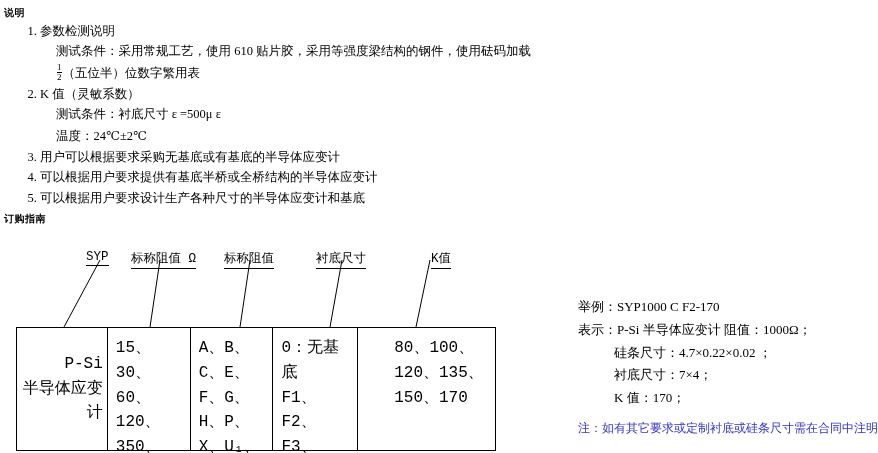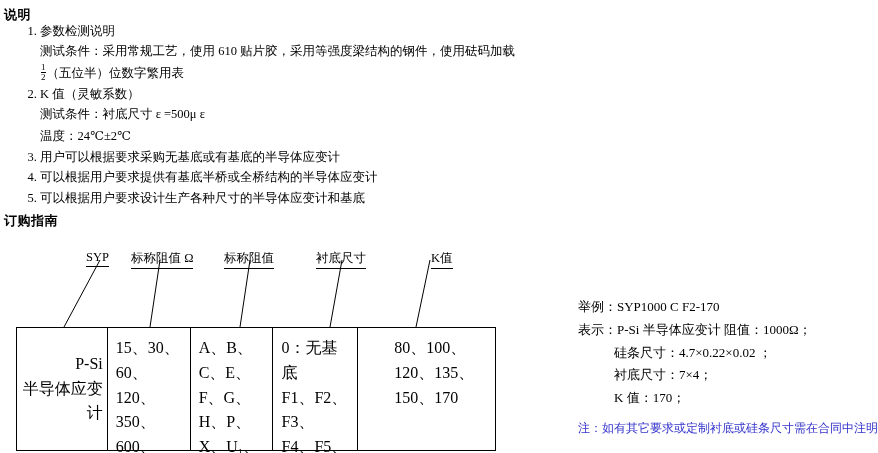--- a/index.html
+++ b/index.html
@@ -16,21 +16,21 @@
     overflow: hidden;
   }
   .page {
     position: relative;
     width: 878px;
     height: 453px;
   }
   .sect-title {
     position: absolute;
     font-weight: bold;
-    font-size: 13px;
+    font-size: 10px;
     letter-spacing: 0.5px;
     font-family: Liberation Mono, monospace;
   }
   #title-shuoming { left: 4px; top: 6px; }
   #title-dinggou { left: 4px; top: 212px; }
 
   ol.spec-list {
     position: absolute;
     left: 14px;
     top: 22px;
@@ -39,20 +39,21 @@
     font-size: 12.5px;
     line-height: 1.55;
   }
   ol.spec-list > li {
     margin-bottom: 1px;
   }
   ol.spec-list > li .li-head {
     display: inline;
   }
   .sub {
+    margin-left: 16px;
     font-size: 12.5px;
     line-height: 1.7;
     white-space: nowrap;
   }
   .frac {
     display: inline-block;
     vertical-align: middle;
     text-align: center;
     font-size: 9px;
     line-height: 1.05;
@@ -63,20 +64,21 @@
   .frac .num { display: block; }
   .frac .den { display: block; border-top: 1px solid #000; }
 
   
   .diagram {
     position: absolute;
     left: 0;
     top: 236px;
     width: 560px;
     height: 215px;
+    font-family: Liberation Mono, monospace;
   }
   .hdr {
     position: absolute;
     font-size: 12.5px;
     border-bottom: 1px solid #000;
     padding-bottom: 1px;
     white-space: nowrap;
   }
   .boxes {
     position: absolute;

